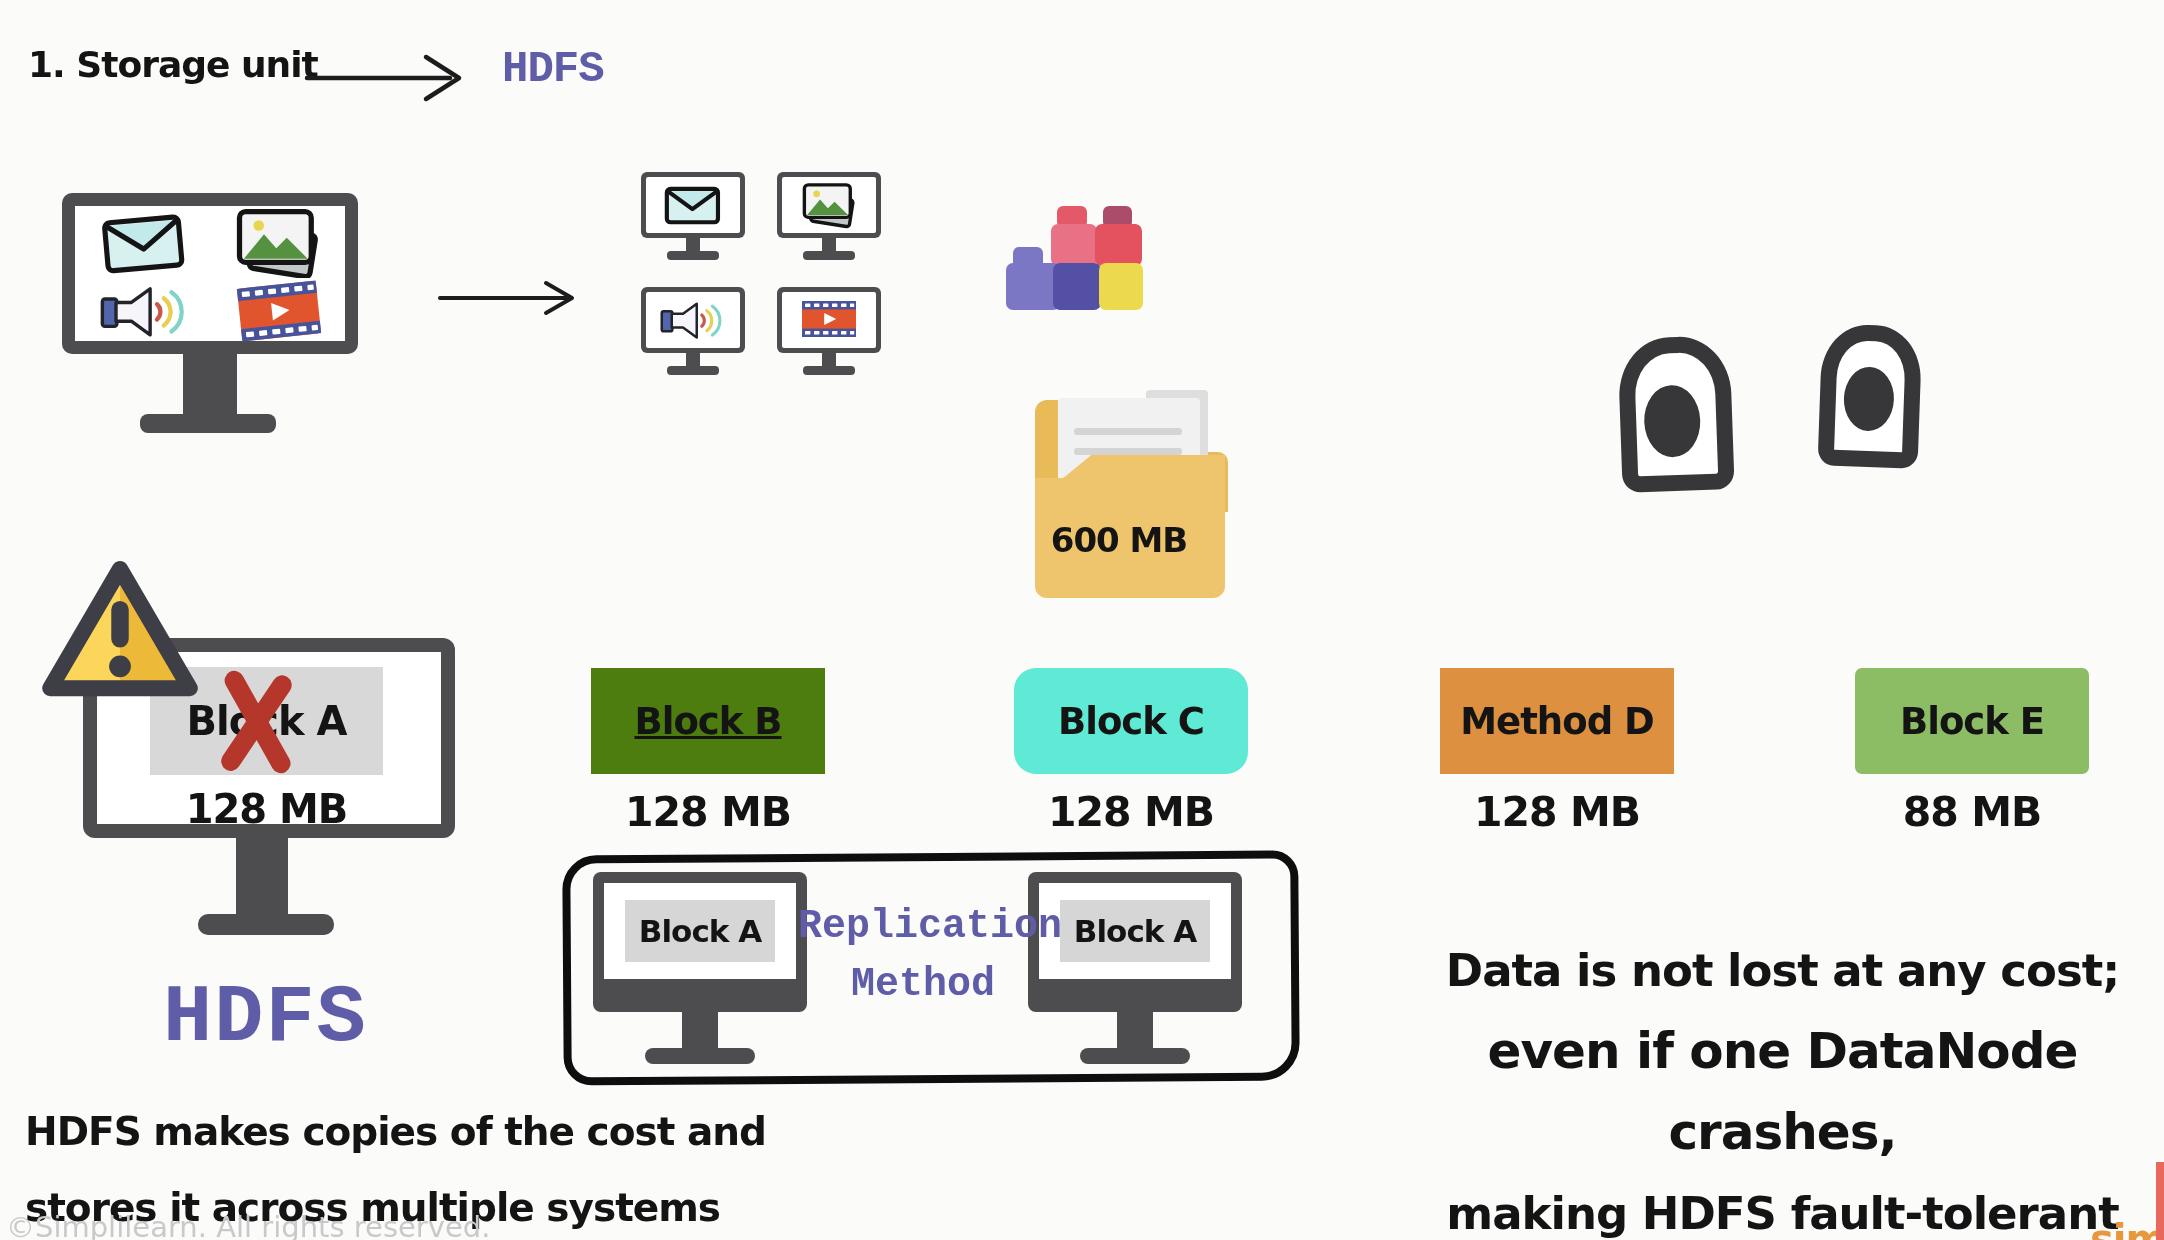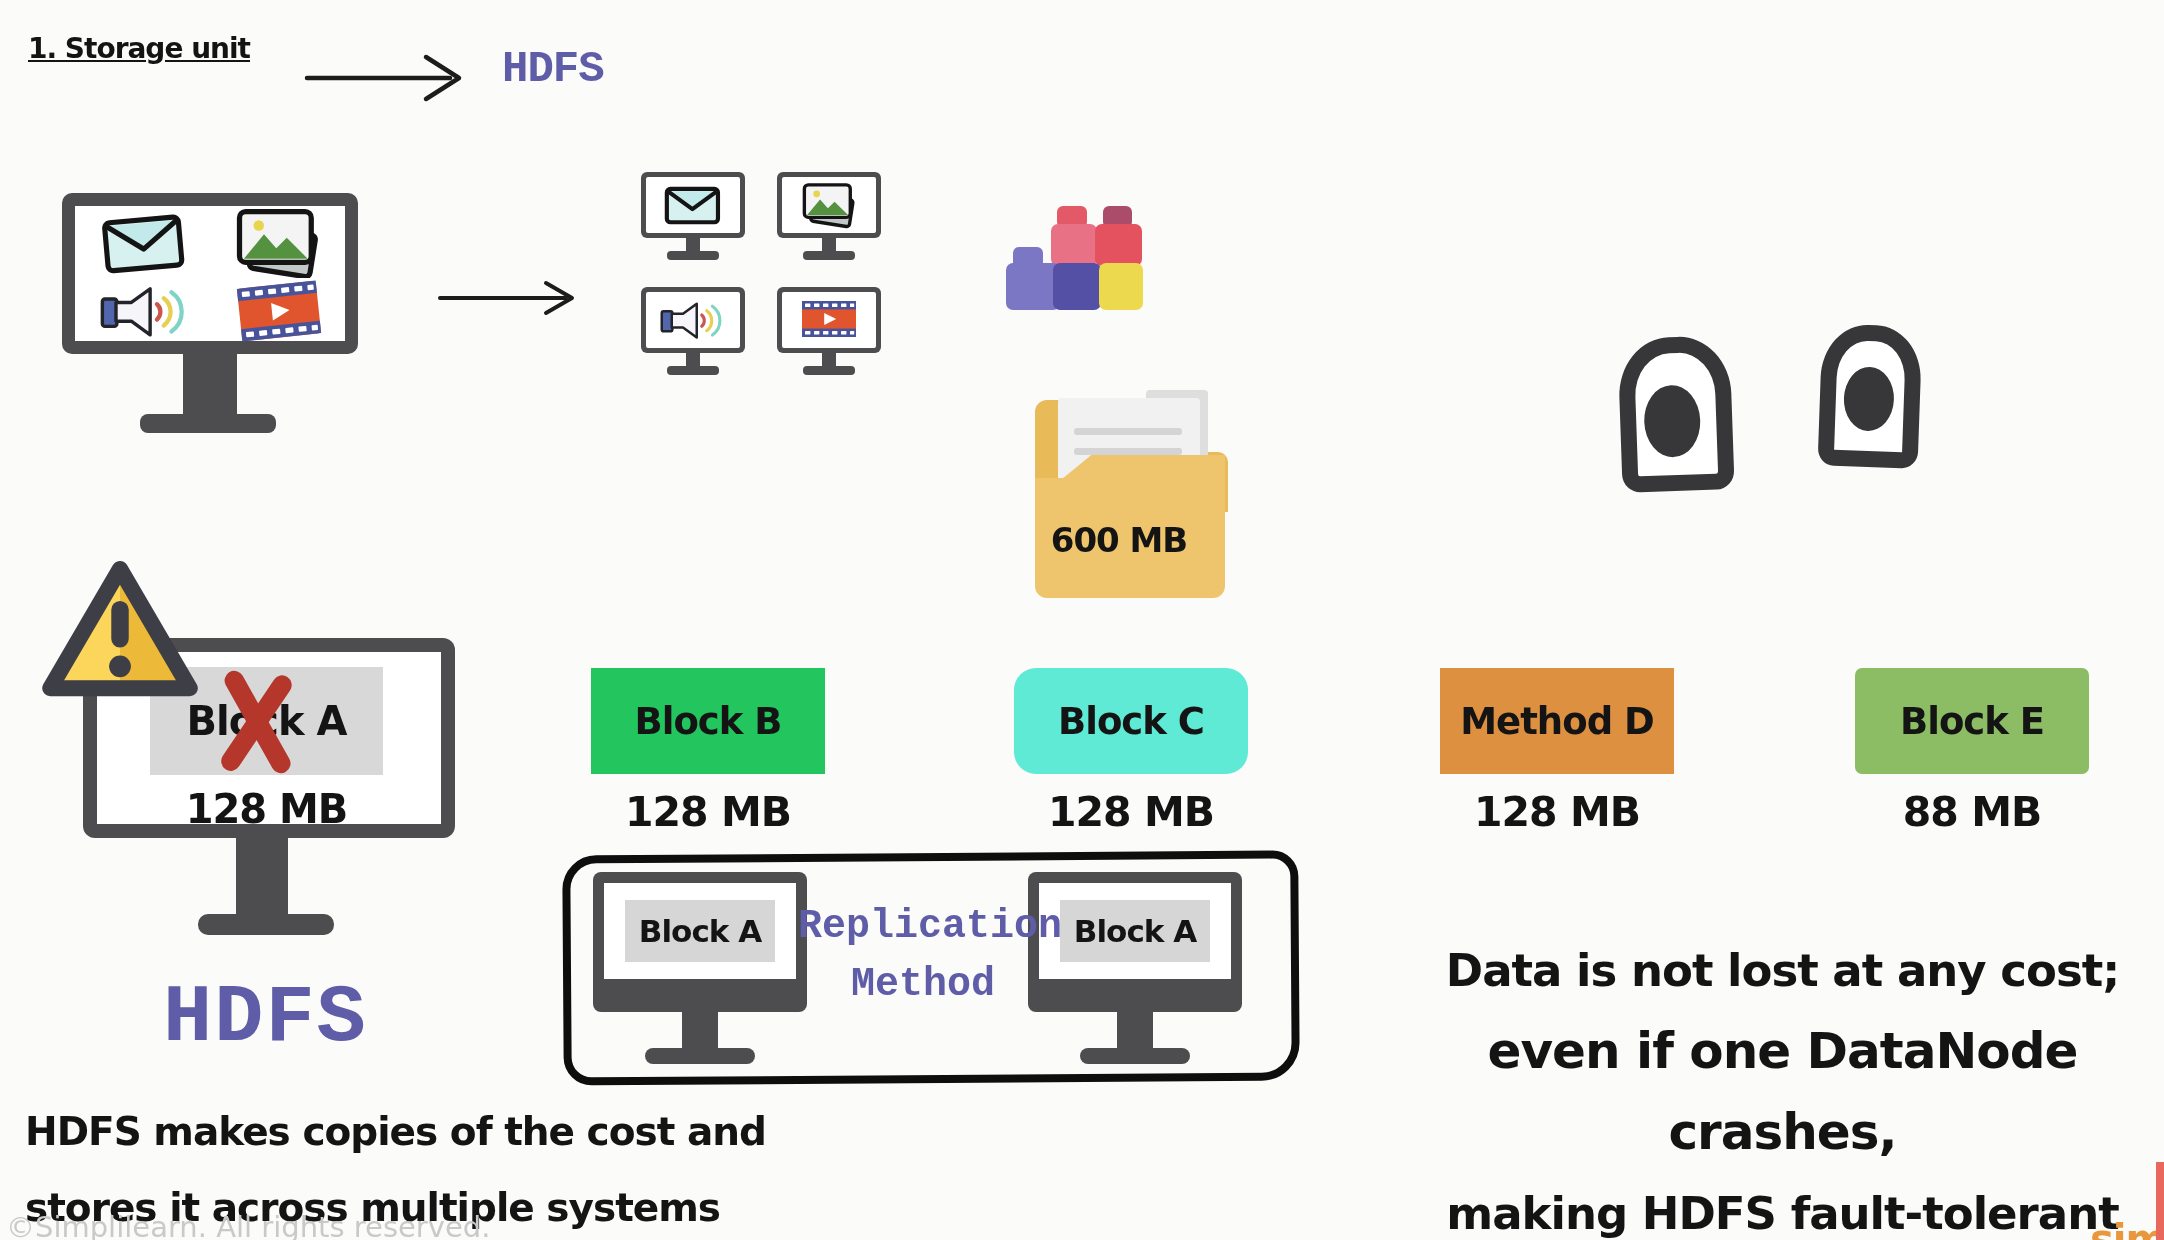--- a/index.html
+++ b/index.html
@@ -57,21 +57,21 @@
              border:8px solid #0e0e0e;border-radius:34px 26px 38px 28px;transform:rotate(-0.4deg);}
 
   .watermark{color:#c9c9c9;font-size:29px;letter-spacing:0;}
   .brand{color:#e9973c;font-weight:700;font-size:40px;letter-spacing:-1px;}
 </style>
 </head>
 <body>
 
 <div class="canvas">
 
-  <div class="abs hw" style="left:28px;top:32px;font-size:28px;text-decoration:underline;">1. Storage unit</div>
+  <div class="abs hw" style="left:28px;top:44px;font-size:36px;">1. Storage unit</div>
 
   <svg class="abs" style="left:302px;top:50px;" width="170" height="56" viewBox="0 0 170 56">
     <path d="M5 28 H148" stroke="#1c1c1c" stroke-width="4.5" fill="none" stroke-linecap="round"></path>
     <path d="M124 7 L157 28 L124 49" stroke="#1c1c1c" stroke-width="4.5" fill="none" stroke-linecap="round" stroke-linejoin="round"></path>
   </svg>
 
   <div class="abs hw purple" style="left:502px;top:44px;font-size:44px;">HDFS</div>
 
   <div class="abs">
     <div class="mon-frame" style="left:62px;top:193px;width:296px;height:161px;"></div>
@@ -269,21 +269,21 @@
         <div class="labelbox">Block A</div>
       </div>
     <div class="mon-neck"></div>
       <div class="mon-base"></div>
   </div>
   <div class="abs center purple" style="left:798px;top:898px;width:250px;font-size:40px;font-weight:700;line-height:58px;">
     <div>Replication</div>
     <div>Method</div>
   </div>
 
-  <div class="dblock" style="left: 591px; top: 668px; background: #22c55e;">Block B</div>
+  <div class="dblock" style="left: 591px; top: 668px; background: #4d7c0f; text-decoration: underline;">Block B</div>
   <div class="dblock" style="left: 1014px; top: 668px; background: #5eead4; border-radius: 22px;">Block C</div>
   <div class="dblock" style="left: 1440px; top: 668px; background: rgb(221, 144, 64);">Method D</div>
   <div class="dblock" style="left: 1855px; top: 668px; background: rgb(140, 188, 99); border-radius: 7px;">Block E</div>
   <div class="dsize hw" style="left:591px;top:788px;">128 MB</div>
   <div class="dsize hw" style="left:1014px;top:788px;">128 MB</div>
   <div class="dsize hw" style="left:1440px;top:788px;">128 MB</div>
   <div class="dsize hw" style="left:1855px;top:788px;">88 MB</div>
 
   <div class="abs center" style="left:1410px;top:930px;width:745px;">
     <div class="hw" style="font-size:45px;line-height:81px;">Data is not lost at any cost;</div>

